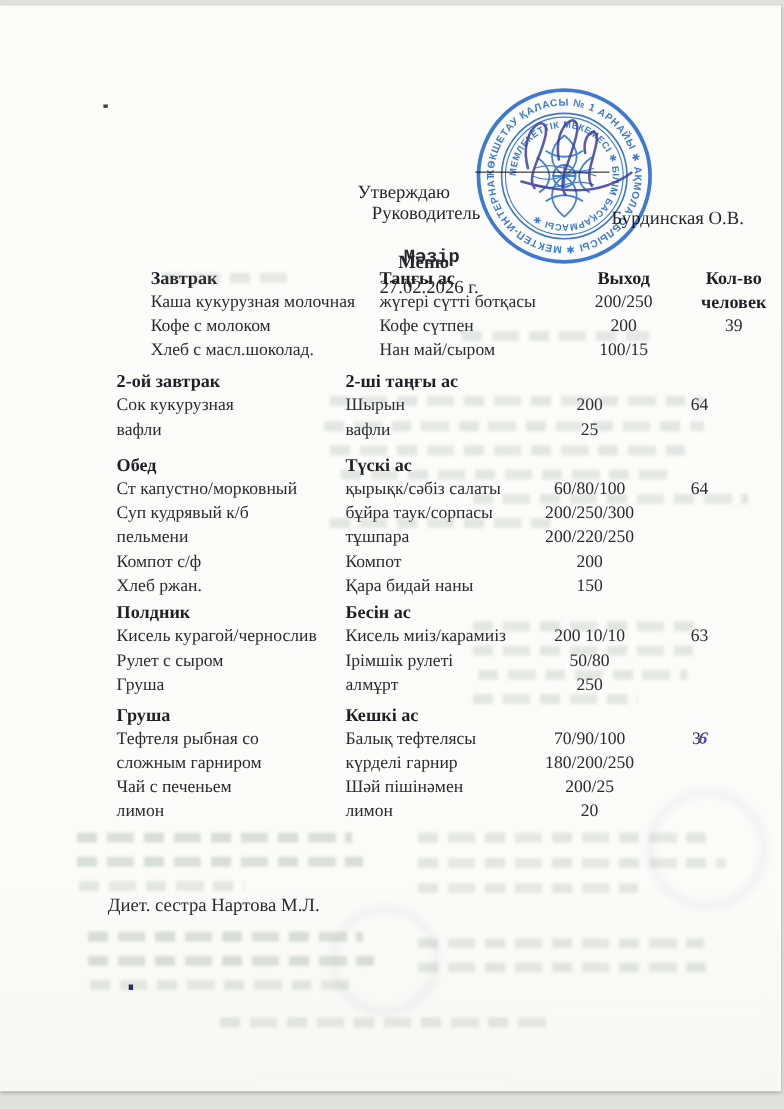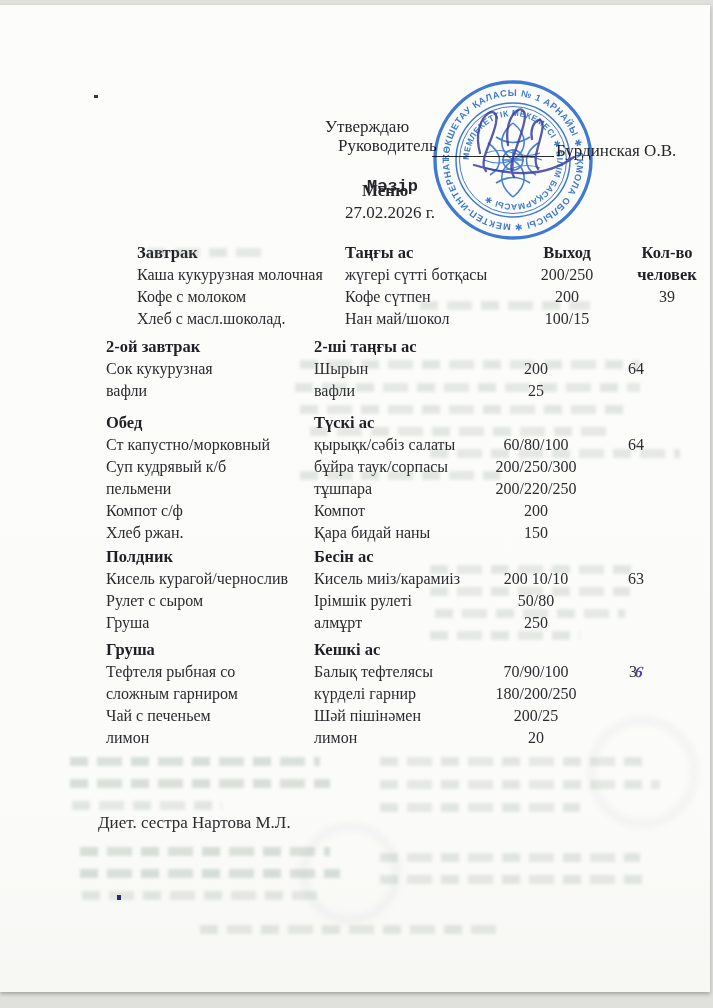--- a/index.html
+++ b/index.html
@@ -7,21 +7,21 @@
     width:713px;height:1008px;position:relative;overflow:hidden;
     background:#e0e0dd;
     font-family:"Liberation Serif","DejaVu Serif",serif;
   }
   .page{
     position:absolute;left:0px;top:5px;right:3px;bottom:16px;
     background:linear-gradient(180deg,#fcfcfb 0%,#fbfbf9 80%,#f7f7f4 100%);
     box-shadow:0 2px 4px rgba(0,0,0,.28);
   }
   .abs{position:absolute;white-space:nowrap;}
-  .hdr-text{font-size:17px;color:#26262b;}
+  .hdr-text{font-size:17px;color:#26262b;margin-top:48px;}
   .b{font-weight:bold;}
   .sig-line{position:absolute;height:0;border-top:1.4px solid #2a2a2a;}
   .stamp{position:absolute;opacity:.92;mix-blend-mode:multiply;}
   .signature-svg{position:absolute;}
 
   
   .menu-table{position:absolute;left:0;top:0;width:713px;height:1008px;}
   .section{position:absolute;left:106px;width:584px;}
   .row{display:grid;grid-template-columns:208px 170px 104px 96px;height:22px;line-height:22px;}
   .cell{white-space:nowrap;font-size:16px;color:#2b2b30;}
@@ -112,21 +112,21 @@
           <div class="cell cnt b">человек</div>
         </div>
         <div class="row">
           <div class="cell ru">Кофе с молоком</div>
           <div class="cell kz">Кофе сүтпен</div>
           <div class="cell out">200</div>
           <div class="cell cnt">39</div>
         </div>
         <div class="row">
           <div class="cell ru">Хлеб с масл.шоколад.</div>
-          <div class="cell kz">Нан май/шокол</div>
+          <div class="cell kz">Нан май/сыром</div>
           <div class="cell out">100/15</div>
           <div class="cell cnt"></div>
         </div>
       </div>
       <div class="section" style="top: 331px;">
         <div class="row">
           <div class="cell ru b">2-ой завтрак</div>
           <div class="cell kz b">2-ші таңғы ас</div>
           <div class="cell out b"></div>
           <div class="cell cnt b"></div>

